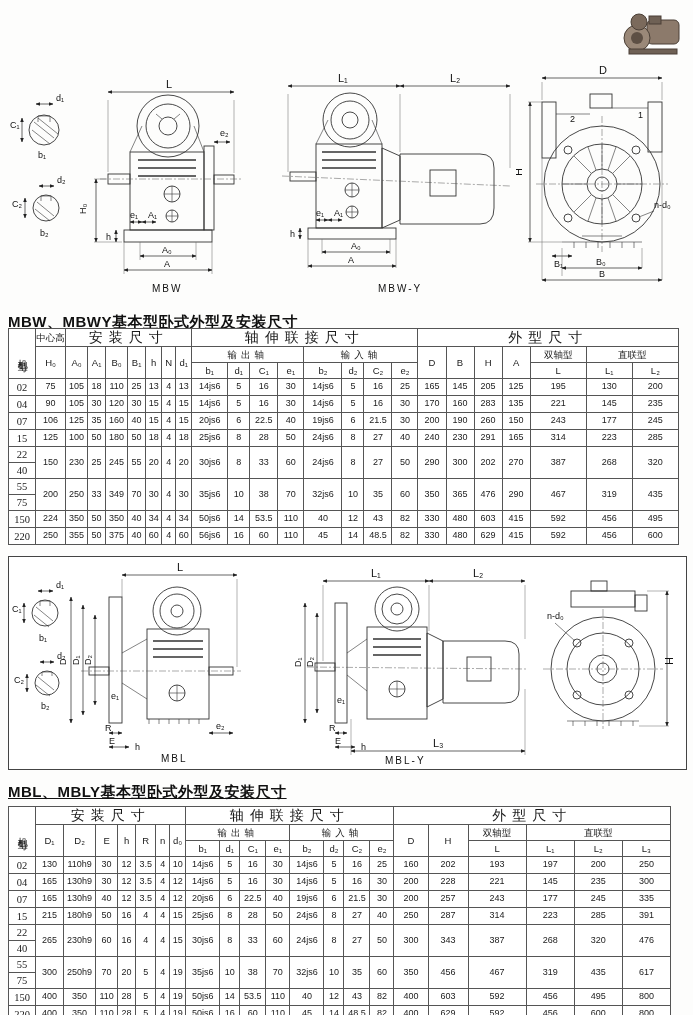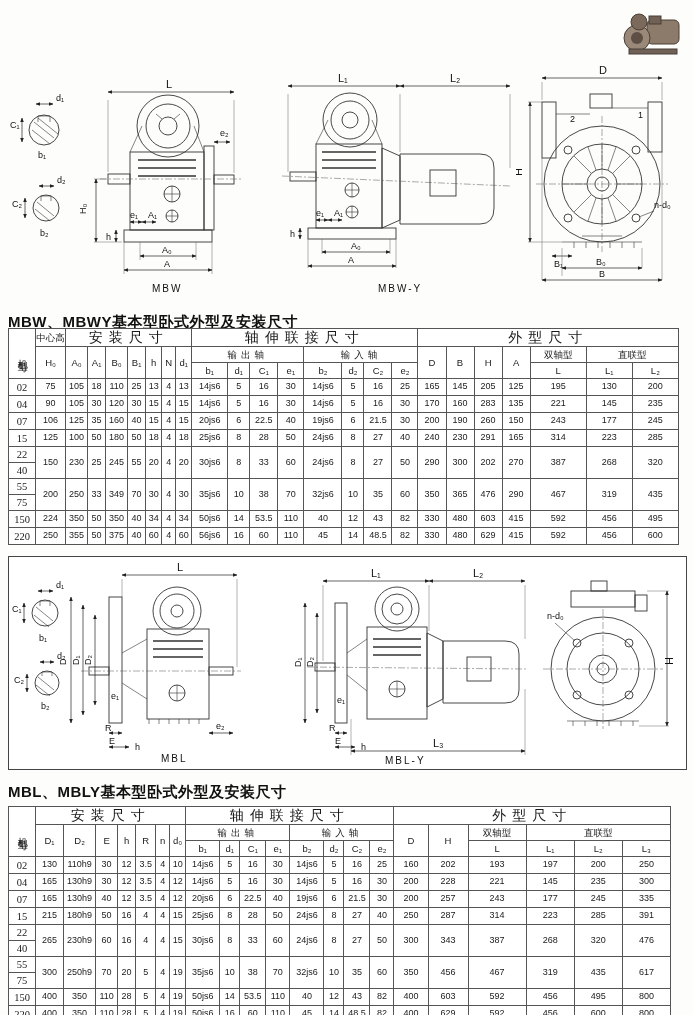--- a/index.html
+++ b/index.html
@@ -6,21 +6,21 @@
   body{
     width:693px;height:1015px;position:relative;background:#fdfdfc;
     font-family:"Liberation Sans","DejaVu Sans",sans-serif;color:#1a1a1a;overflow:hidden;
   }
   .logo{position:absolute;top:8px;right:10px;width:64px;height:50px;}
   .drawrow{position:absolute;left:6px;width:683px;display:flex;align-items:flex-start;}
   #draw1{top:56px;height:242px;}
   #draw2{top:556px;height:212px;border:1px solid #444;left:8px;width:677px;background:#fff;}
   .heading{position:absolute;left:8px;font-weight:bold;font-size:15px;letter-spacing:.5px;color:#111;}
   #heading1{top:313px;}
-  #heading2{top:783px;}
+  #heading2{top:783px;text-decoration:underline;}
   table{border-collapse:collapse;table-layout:fixed;background:#fff;}
   #table1{position:absolute;top:328px;left:8px;width:671px;}
   #table2{position:absolute;top:806px;left:8px;width:663px;}
   th,td{border:1px solid #555;text-align:center;vertical-align:middle;padding:0;
         font-size:9px;line-height:1.05;overflow:hidden;white-space:nowrap;font-weight:normal;}
   th{font-size:9.5px;}
   .hr1 th{height:17px;}
   .hr2 th{height:15px;}
   .hr3 th{height:15px;}
   th.sp{letter-spacing:6px;font-size:14px;}

